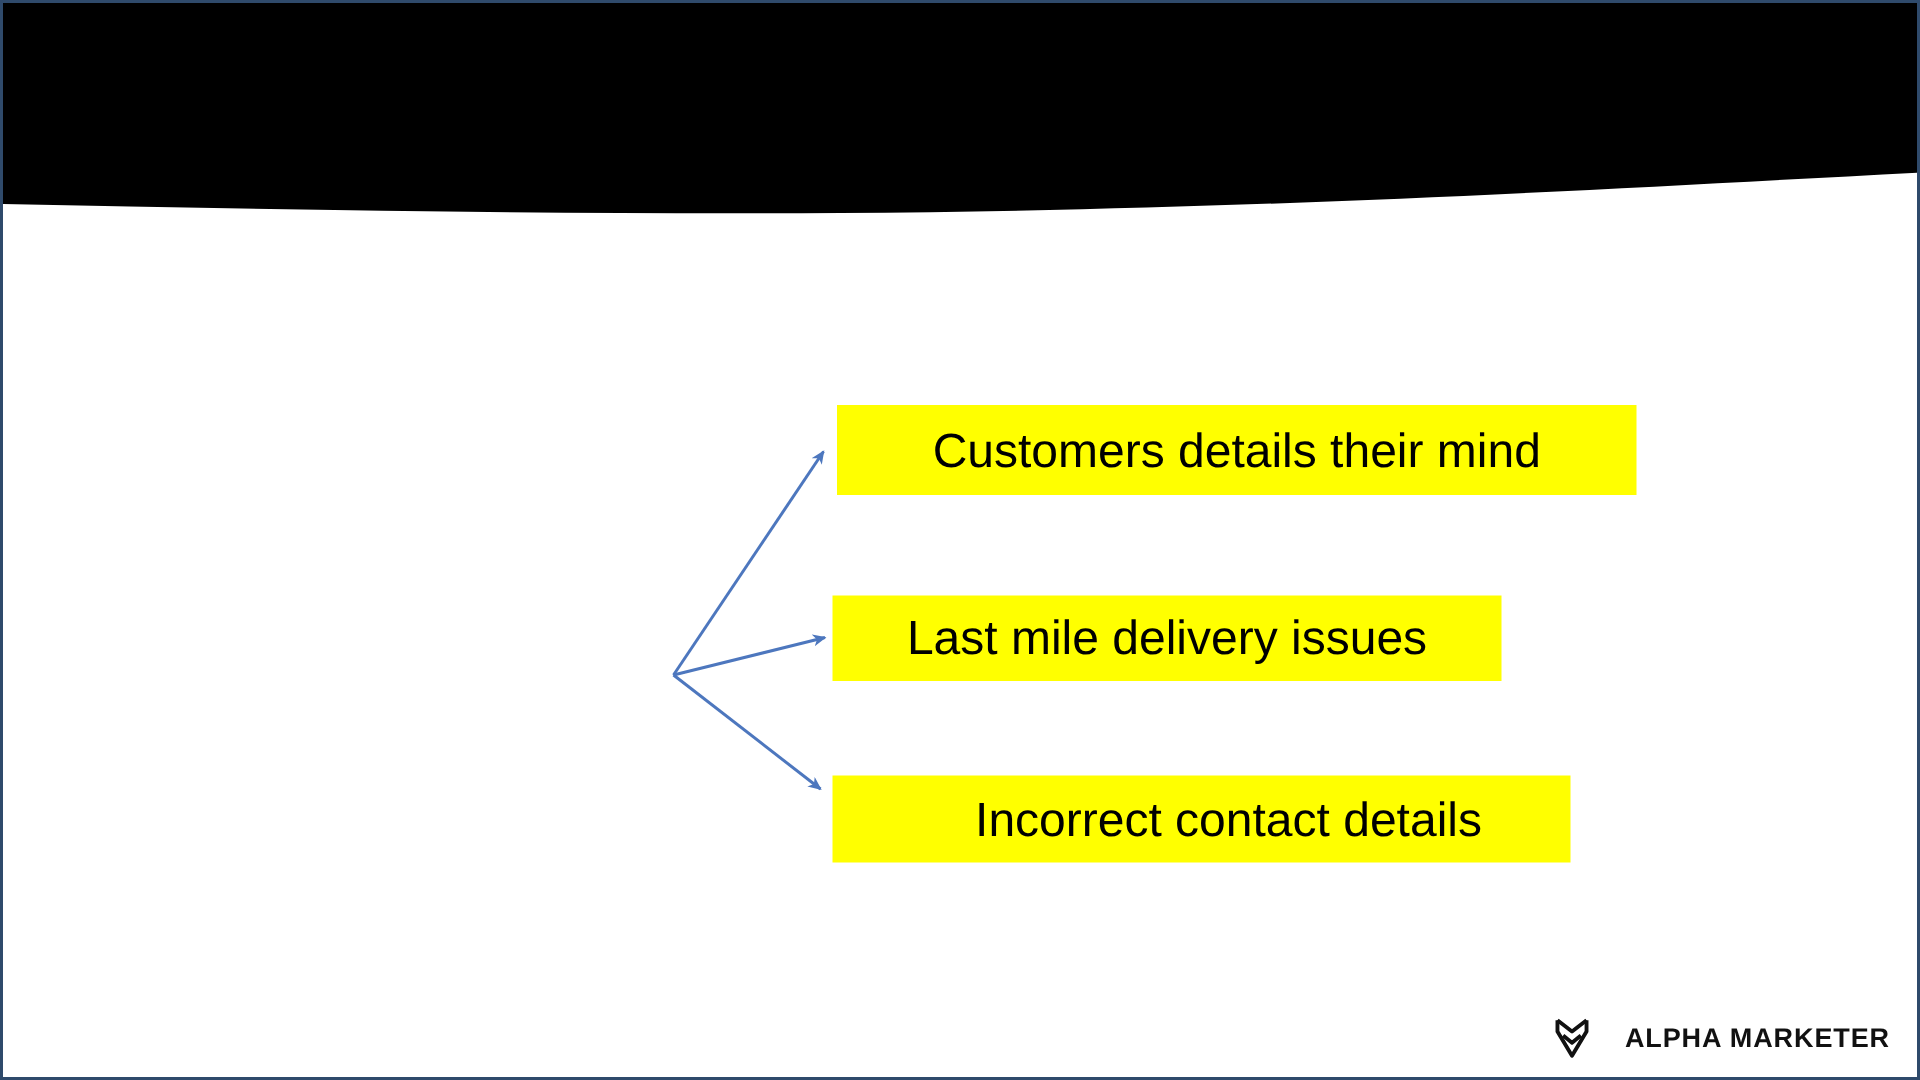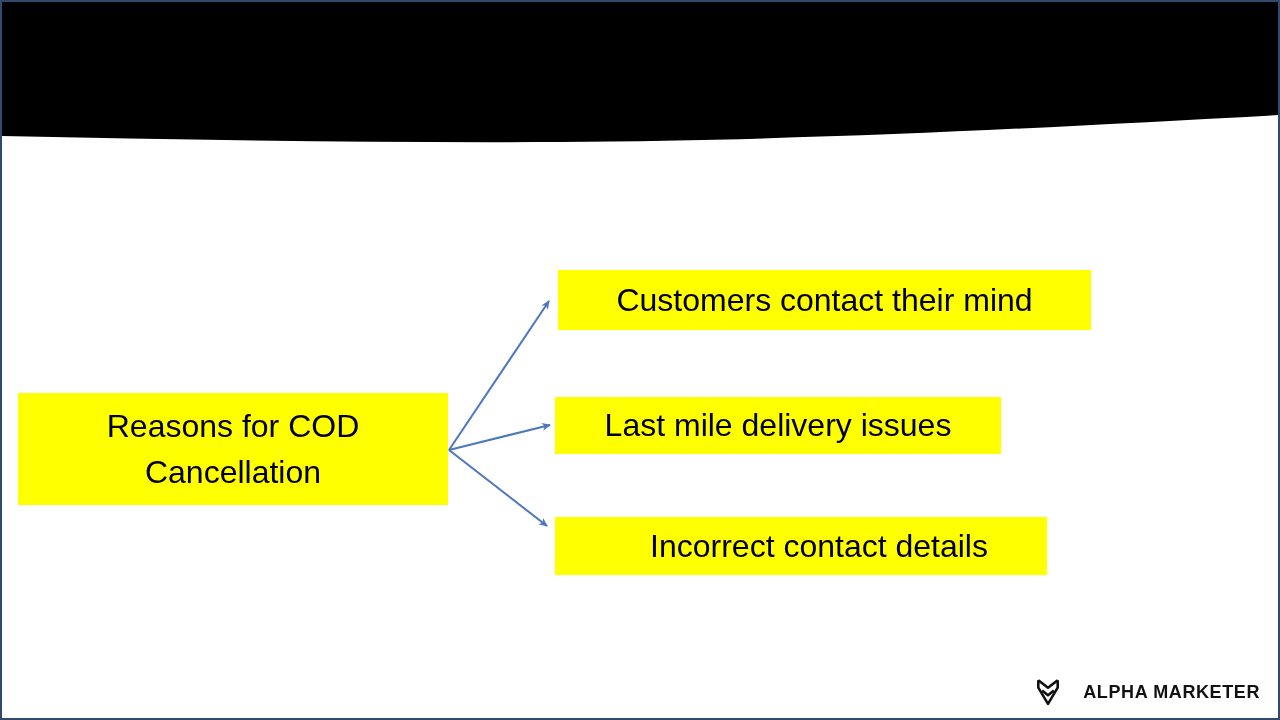--- a/index.html
+++ b/index.html
@@ -74,24 +74,22 @@
     <defs>
       <marker id="arrowhead" markerWidth="10" markerHeight="8" refX="8" refY="4" orient="auto" markerUnits="userSpaceOnUse">
         <path d="M0 0 L9 4 L0 8 L2.5 4 Z" fill="#4D77BE"></path>
       </marker>
     </defs>
     <line x1="447" y1="448" x2="547" y2="299" stroke-width="2" marker-end="url(#arrowhead)" stroke="#4D77BE"></line>
     <line x1="447" y1="448" x2="548" y2="423" stroke-width="2" marker-end="url(#arrowhead)" stroke="#4D77BE"></line>
     <line x1="447" y1="448" x2="545" y2="524" stroke-width="2" marker-end="url(#arrowhead)" stroke="#4D77BE"></line>
   </svg>
 
-  <div class="box root-box">Reasons for COD
-Cancellation</div>
 
-  <div class="box branch-1">Customers contact their mind</div>
+  <div class="box branch-1">Customers details their mind</div>
 
   <div class="box branch-2">Last mile delivery issues</div>
 
   <div class="box branch-3">Incorrect contact details</div>
 
   <div class="logo">
     <span class="logo-icon">
       <svg width="26" height="28" viewBox="0 0 24 26" fill="none">
         <path d="M3 2 L12 9 L21 2" stroke="#111" stroke-width="2.4" stroke-linejoin="round" fill="none"></path>
         <path d="M3 2 L3 9 L12 24 L21 9 L21 2" stroke="#111" stroke-width="2.4" stroke-linejoin="round" fill="none"></path>

